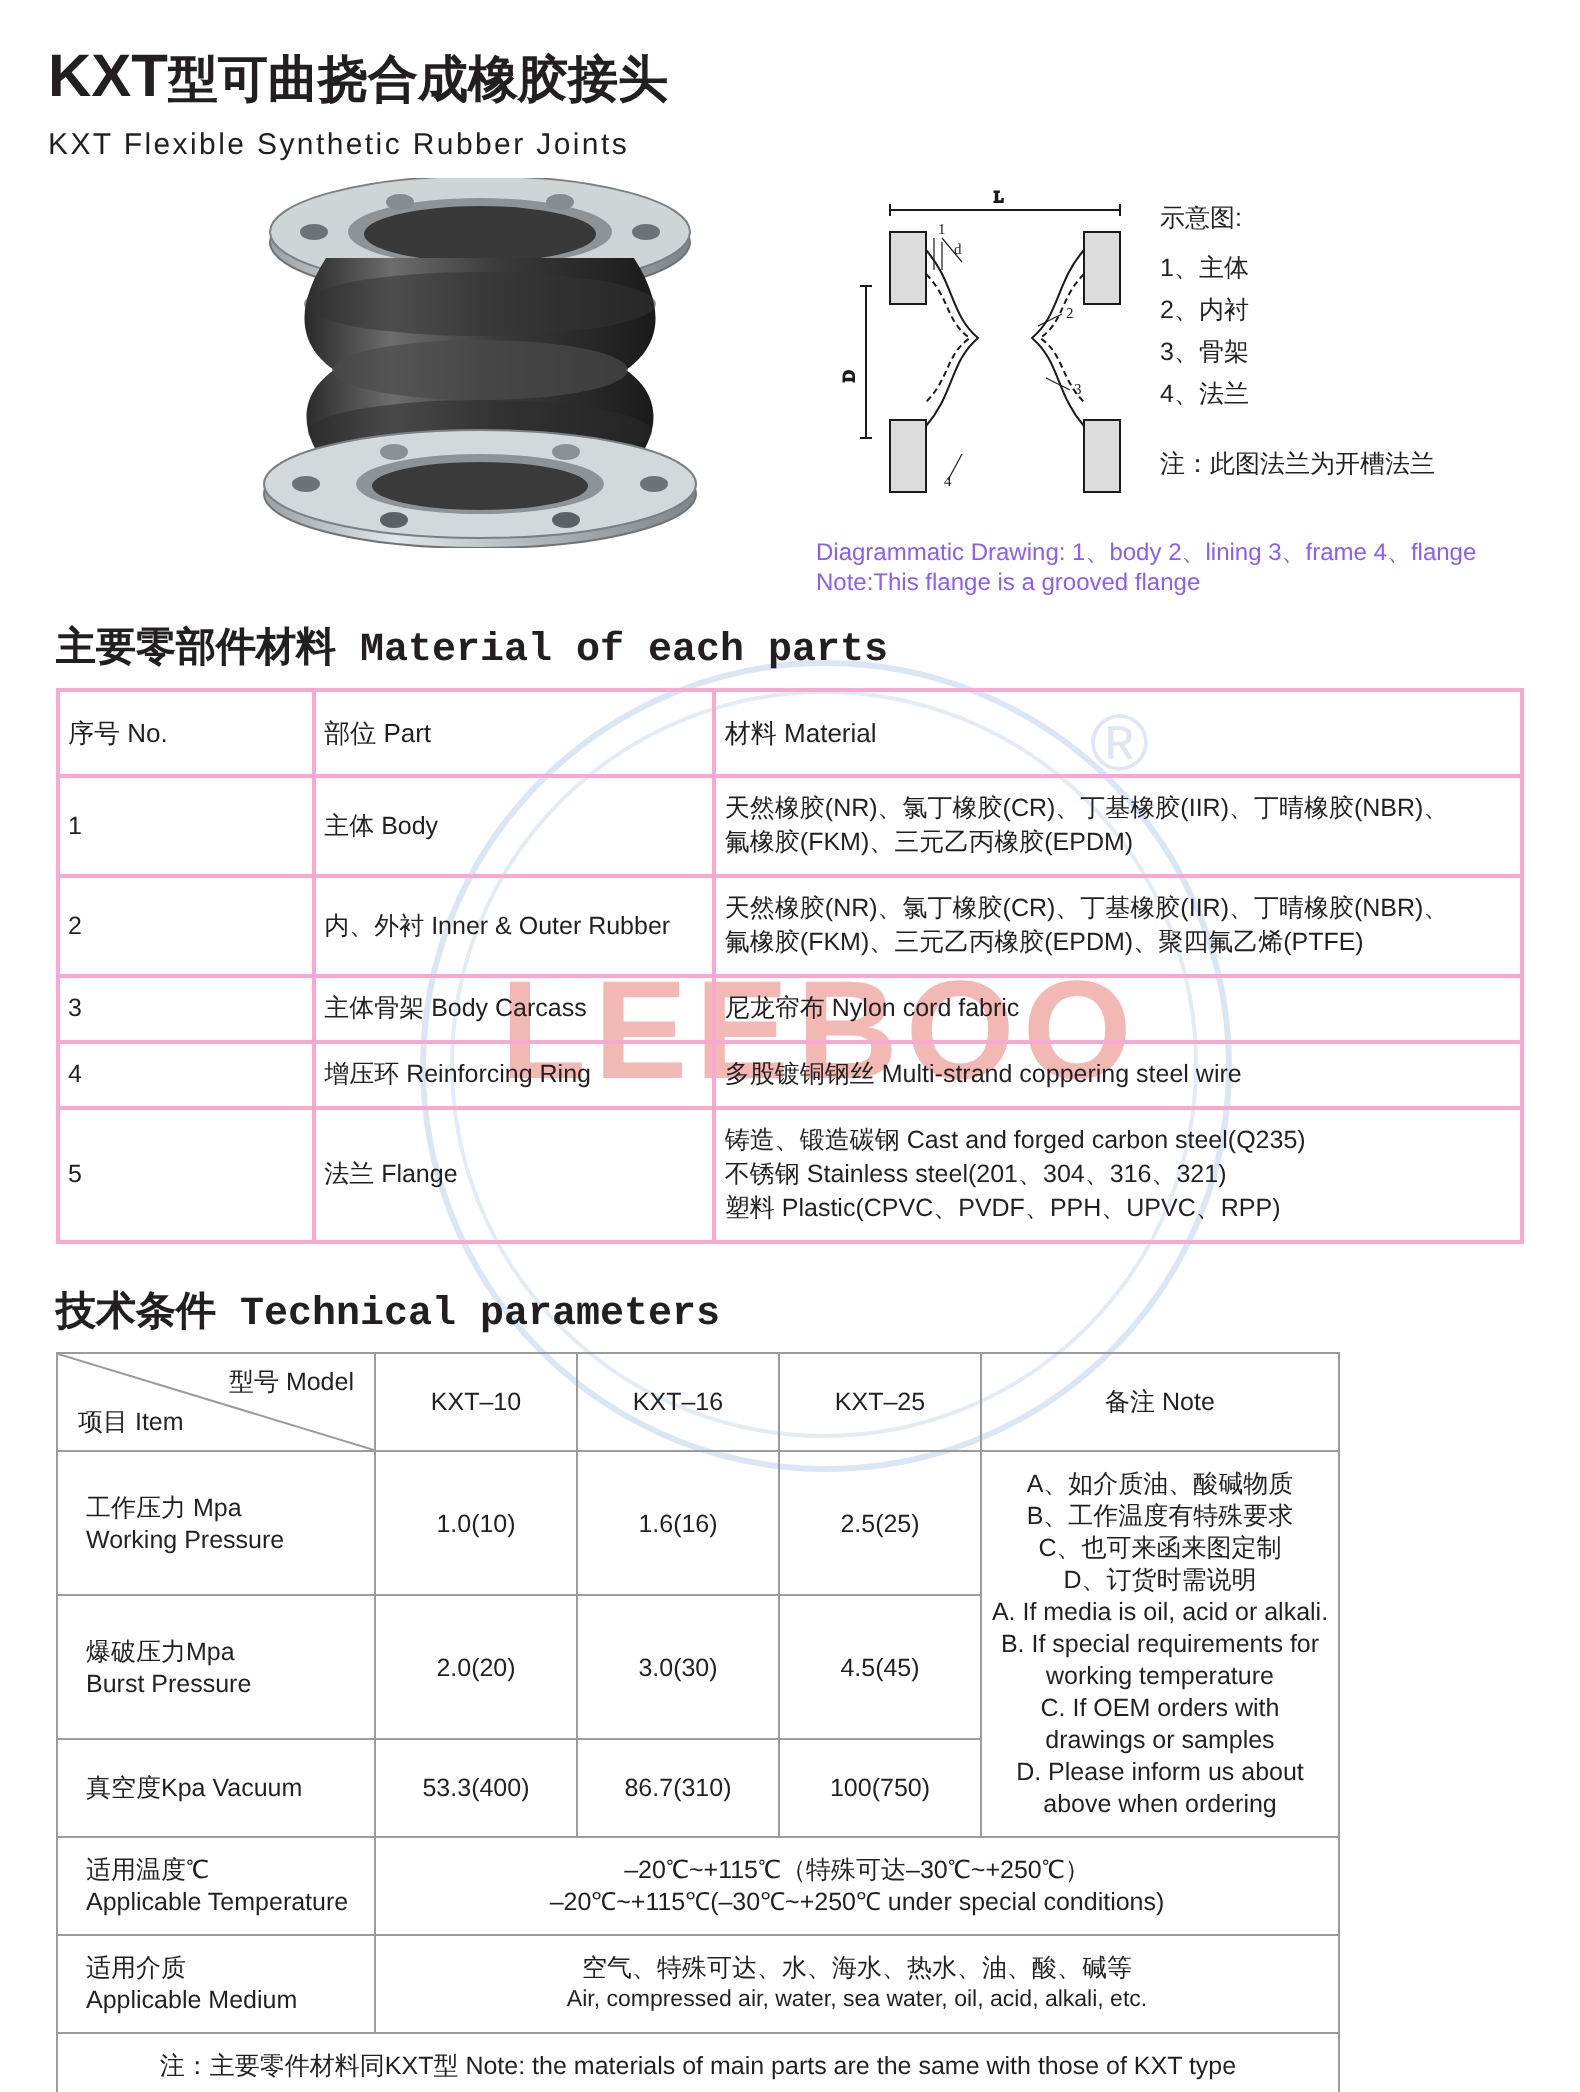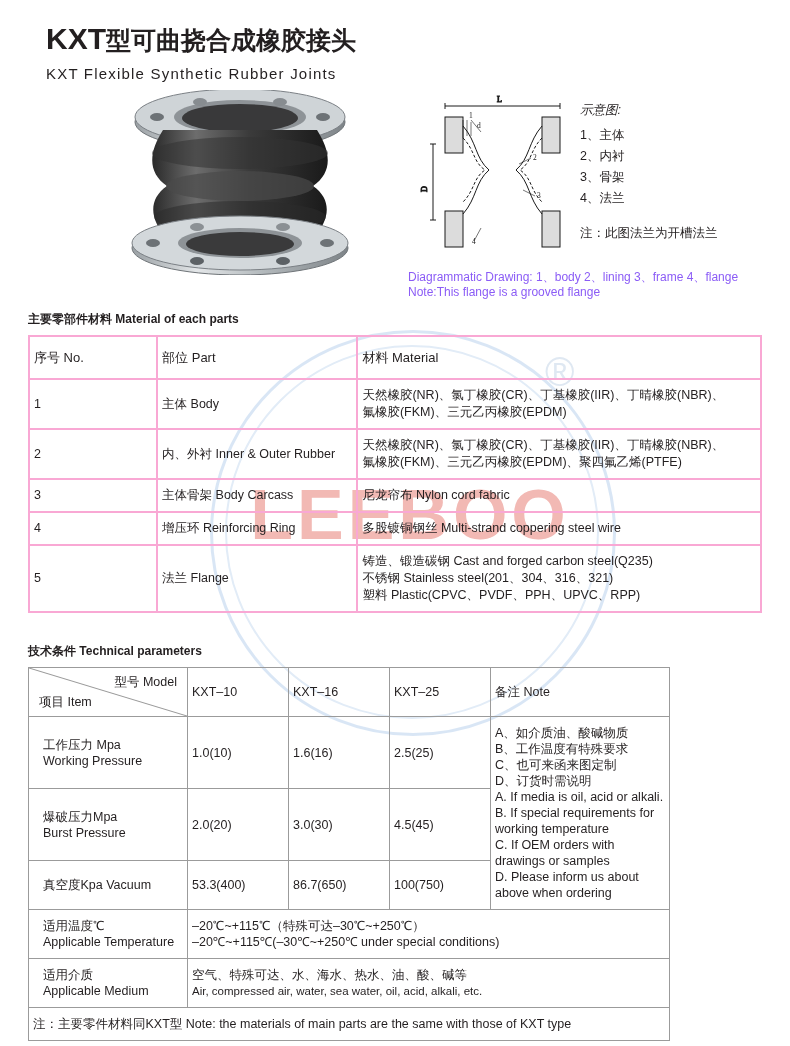--- a/index.html
+++ b/index.html
@@ -31,59 +31,59 @@
     font-size:70px;font-weight:bold;color:#f2b9b4;letter-spacing:4px;
     font-family:"Liberation Sans", sans-serif;
   }
   .wm-r{
     position:absolute;left:395px;top:20px;font-size:40px;color:#dfe8f2;
   }
 
   .content{position:relative;z-index:2;}
 
   
-  .header{padding:22px 0 0 46px;}
+  .header{padding:22px 0 0 24px;}
   .title-cn{font-size:25px;font-weight:bold;letter-spacing:0px;}
   .title-cn .kxt{font-size:30px;font-weight:bold;}
   .title-en{font-size:15px;margin-top:8px;letter-spacing:1.2px;}
 
   
   .hero{position:relative;height:195px;margin-top:8px;}
   .photo{position:absolute;left:95px;top:0px;width:290px;height:185px;}
   .drawing{position:absolute;left:415px;top:2px;width:175px;height:165px;}
   .legend{position:absolute;left:580px;top:10px;font-size:12.5px;line-height:21px;}
-  .legend .lg-title{margin-bottom:4px;font-style:italic;}
+  .legend .lg-title{margin-bottom:4px;}
   .legend .note{margin-top:14px;}
 
   .diagram-caption{
     position:absolute;left:408px;top:180px;width:370px;font-size:12px;line-height:15px;color:#8b5cf6;
   }
 
   
-  .sec-title{margin:26px 0 7px 28px;font-size:12px;font-weight:bold;}
+  .sec-title{margin:26px 0 7px 28px;font-size:20px;font-weight:bold;font-family:Liberation Mono, monospace;}
   .sec-title .en{font-weight:bold;}
 
   
   table{border-collapse:collapse;}
   .tbl{margin-left:28px;width:734px;background:transparent;}
   .tbl td,.tbl th{
     border:2px solid #f9a8d4;
     text-align:left;vertical-align:middle;
     font-size:12.5px;line-height:17px;
     padding:7px 4px;
   }
   .tbl thead td{font-size:13px;padding:12px 4px;}
   .mat td.c1{width:124px;}
   .mat td.c2{width:198px;}
   .mat td.c3{width:412px;}
 
   
   .tech{margin-left:28px;width:642px;}
   .tech td{
-    border:1px solid #9b9b9b;text-align:left;vertical-align:middle;
+    border:1px solid #9b9b9b;text-align:center;vertical-align:middle;
     font-size:12.5px;line-height:16px;padding:8px 4px;
   }
   .tech .lbl{width:140px;text-align:left;padding-left:14px;line-height:16px;}
   .tech .colm{width:92px;}
   .hdr-cell{position:relative;height:48px;padding:0 !important;}
   .hdr-cell .model{position:absolute;right:10px;top:6px;font-size:12.5px;}
   .hdr-cell .item{position:absolute;left:10px;bottom:6px;font-size:12.5px;}
   .hdr-cell .slash{
     position:absolute;left:0;top:0;width:100%;height:100%;
   }
@@ -257,21 +257,21 @@
           <td class="c2">法兰 Flange</td>
           <td class="c3">
             <div>铸造、锻造碳钢 Cast and forged carbon steel(Q235)</div>
             <div>不锈钢 Stainless steel(201、304、316、321)</div>
             <div>塑料 Plastic(CPVC、PVDF、PPH、UPVC、RPP)</div>
           </td>
         </tr>
       </tbody>
     </table>
 
-    <div class="sec-title" style="margin-top:30px;">
+    <div class="sec-title" style="margin-top:20px;">
       <span>技术条件</span>
       <span class="en">Technical  parameters</span>
     </div>
 
     <table class="tech">
       <tbody>
         <tr>
           <td class="lbl hdr-cell">
             <svg class="slash" viewBox="0 0 140 48" preserveAspectRatio="none">
               <line x1="0" y1="0" x2="140" y2="48" stroke="#9b9b9b" stroke-width="1"></line>
@@ -313,21 +313,21 @@
           <td class="colm">2.0(20)</td>
           <td class="colm">3.0(30)</td>
           <td class="colm">4.5(45)</td>
         </tr>
 
         <tr>
           <td class="lbl">
             <div>真空度Kpa   Vacuum</div>
           </td>
           <td class="colm">53.3(400)</td>
-          <td class="colm">86.7(650)</td>
+          <td class="colm">86.7(310)</td>
           <td class="colm">100(750)</td>
         </tr>
 
         <tr>
           <td class="lbl">
             <div>适用温度℃</div>
             <div>Applicable Temperature</div>
           </td>
           <td colspan="4" class="wide">
             <div>–20℃~+115℃（特殊可达–30℃~+250℃）</div>

